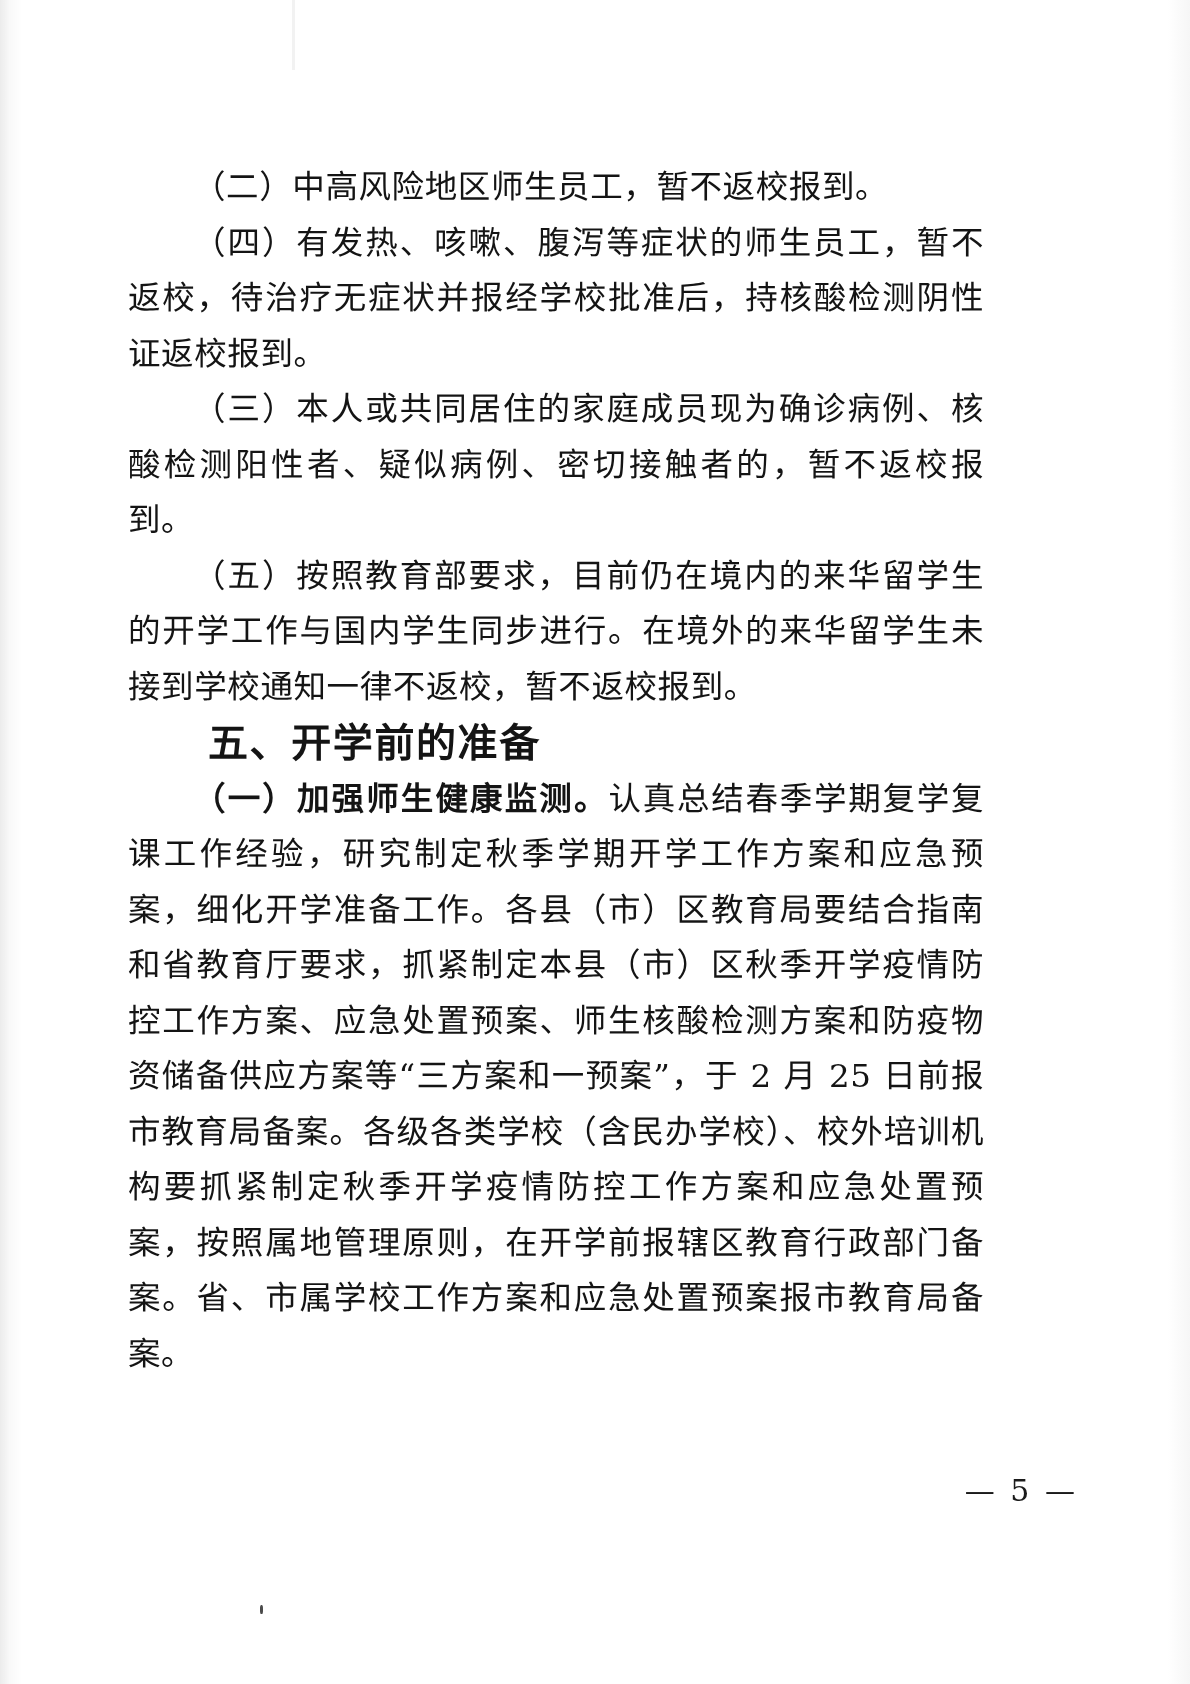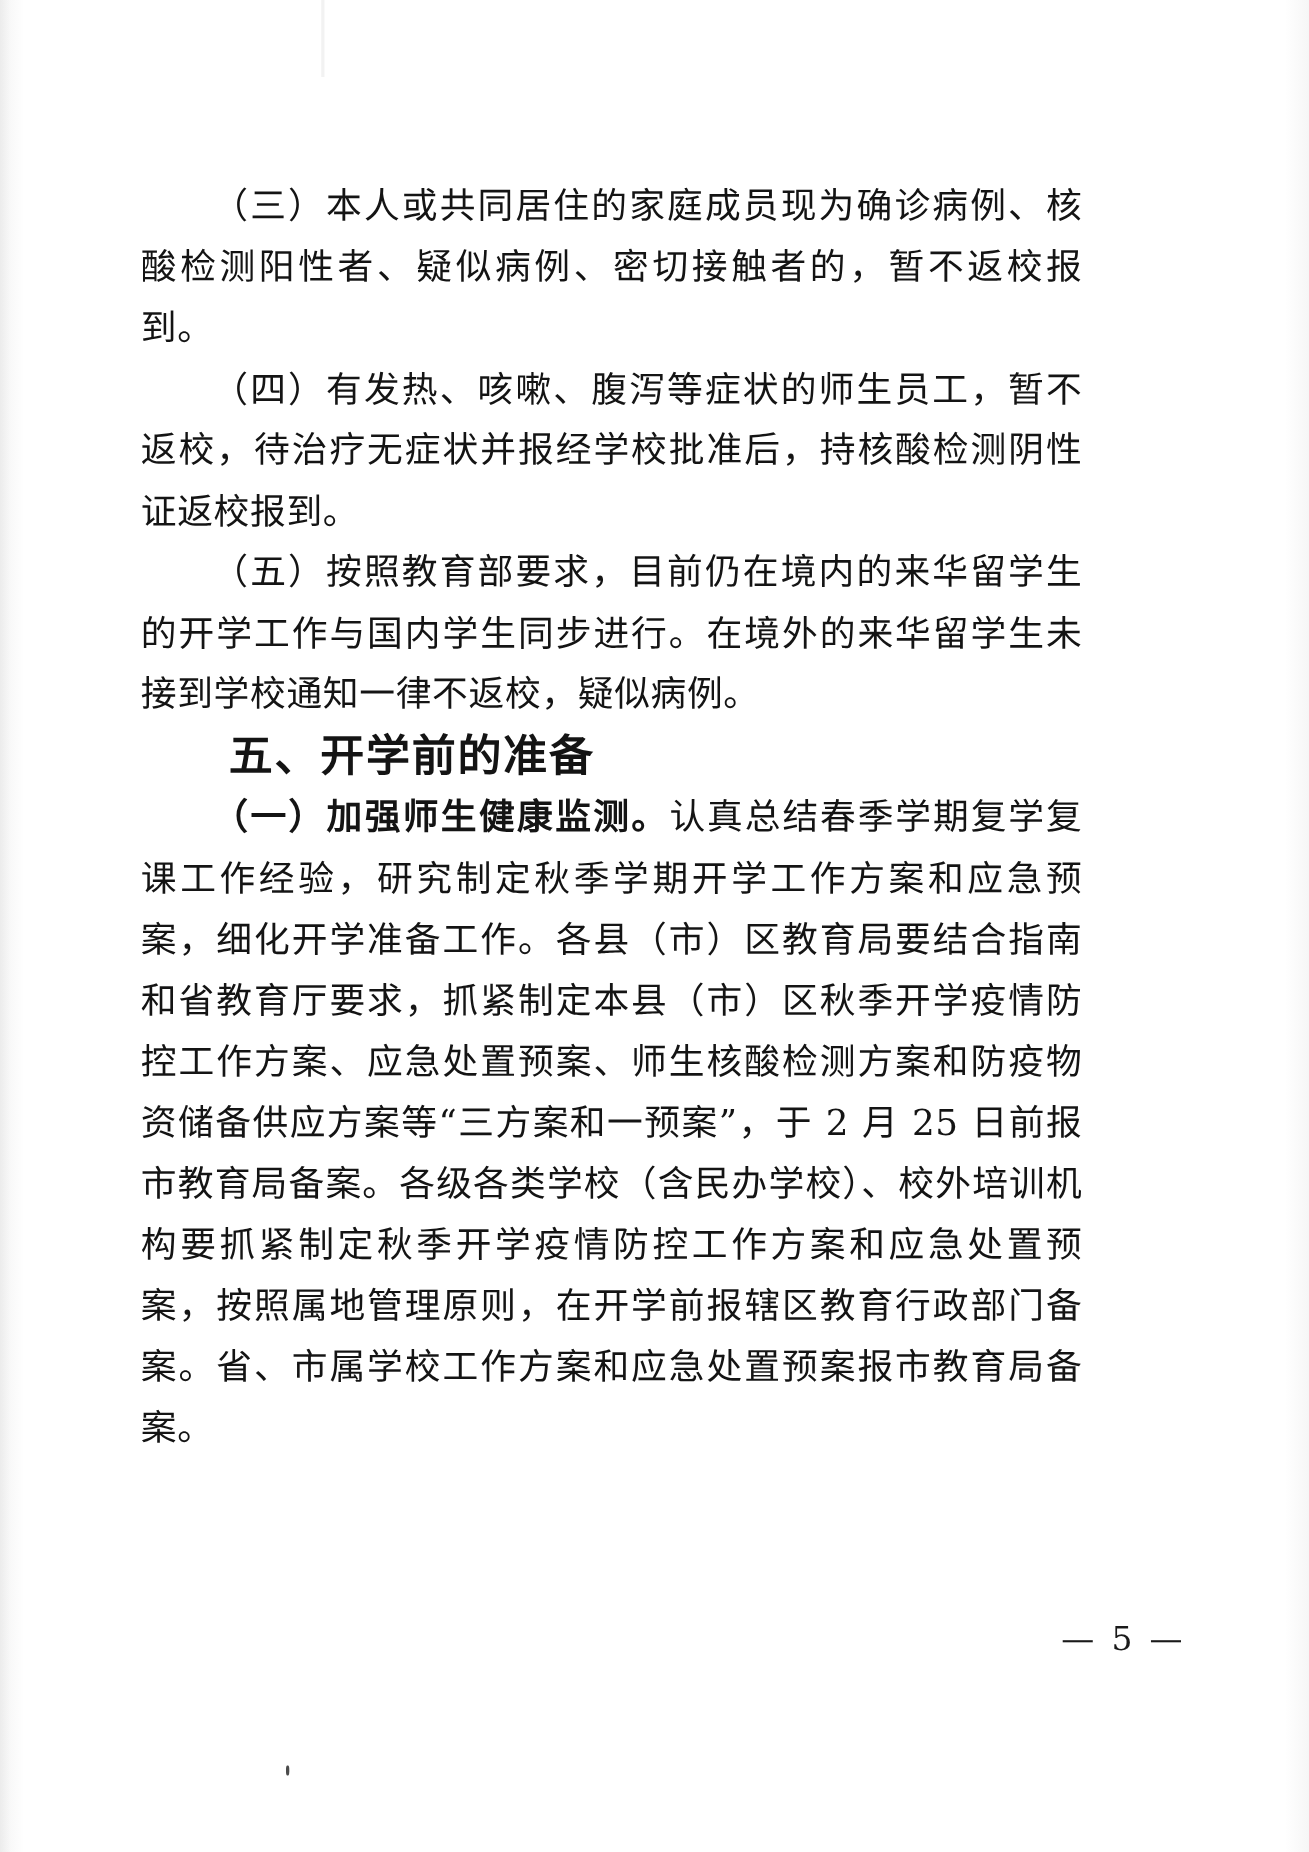--- a/index.html
+++ b/index.html
@@ -109,26 +109,27 @@
 </head>
 <body>
 
 <div class="page">
 
   <div class="scan-band-left"></div>
   <div class="scan-band-top"></div>
 
   <div class="body-col">
 
+    <p class="para">（二）中高风险地区师生员工，暂不返校报到。</p>
+
+    <p class="para">（四）有发热、咳嗽、腹泻等症状的师生员工，暂不返校，待治疗无症状并报经学校批准后，持核酸检测阴性证返校报到。</p>
 
     <p class="para">（三）本人或共同居住的家庭成员现为确诊病例、核酸检测阳性者、疑似病例、密切接触者的，暂不返校报到。</p>
 
-    <p class="para">（四）有发热、咳嗽、腹泻等症状的师生员工，暂不返校，待治疗无症状并报经学校批准后，持核酸检测阴性证返校报到。</p>
-
-    <p class="para">（五）按照教育部要求，目前仍在境内的来华留学生的开学工作与国内学生同步进行。在境外的来华留学生未接到学校通知一律不返校，疑似病例。</p>
+    <p class="para">（五）按照教育部要求，目前仍在境内的来华留学生的开学工作与国内学生同步进行。在境外的来华留学生未接到学校通知一律不返校，暂不返校报到。</p>
 
 
     <p class="section-heading">五、开学前的准备</p>
 
     <p class="para"><span class="lead">（一）加强师生健康监测。</span><span>认真总结春季学期复学复课工作经验，研究制定秋季学期开学工作方案和应急预案，细化开学准备工作。各县（市）区教育局要结合指南和省教育厅要求，抓紧制定本县（市）区秋季开学疫情防控工作方案、应急处置预案、师生核酸检测方案和防疫物资储备供应方案等“三方案和一预案”，于 2 月 25 日前报市教育局备案。各级各类学校（含民办学校）、校外培训机构要抓紧制定秋季开学疫情防控工作方案和应急处置预案，按照属地管理原则，在开学前报辖区教育行政部门备案。省、市属学校工作方案和应急处置预案报市教育局备案。</span></p>
 
 
   </div>
 
   <div class="page-number">— 5 —</div>

